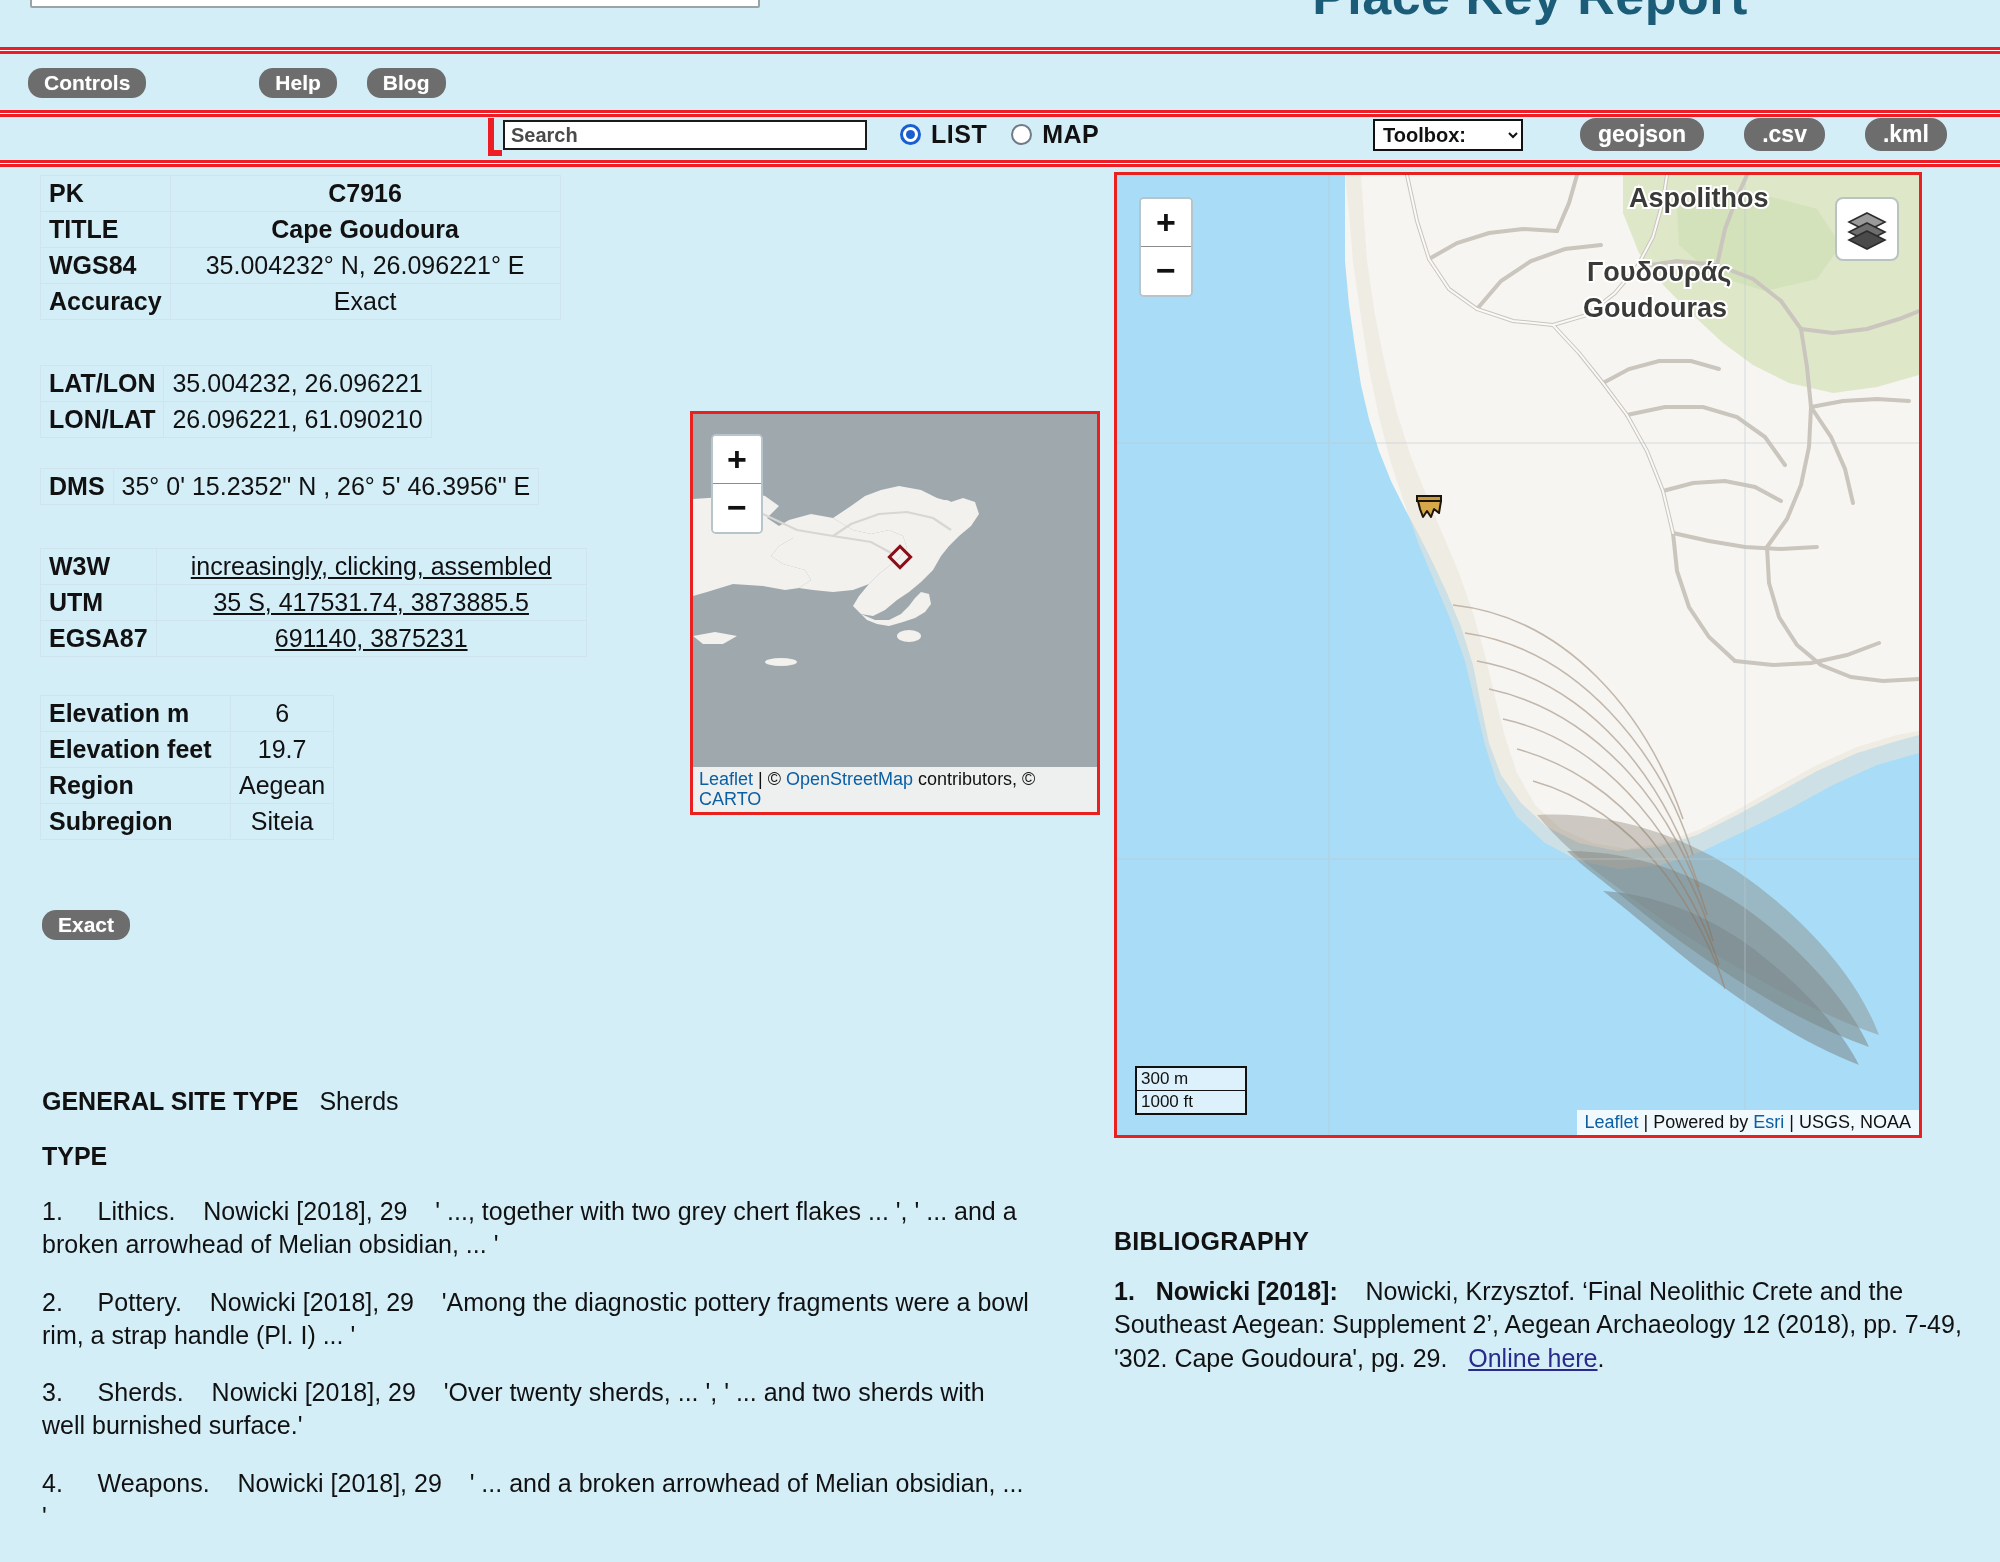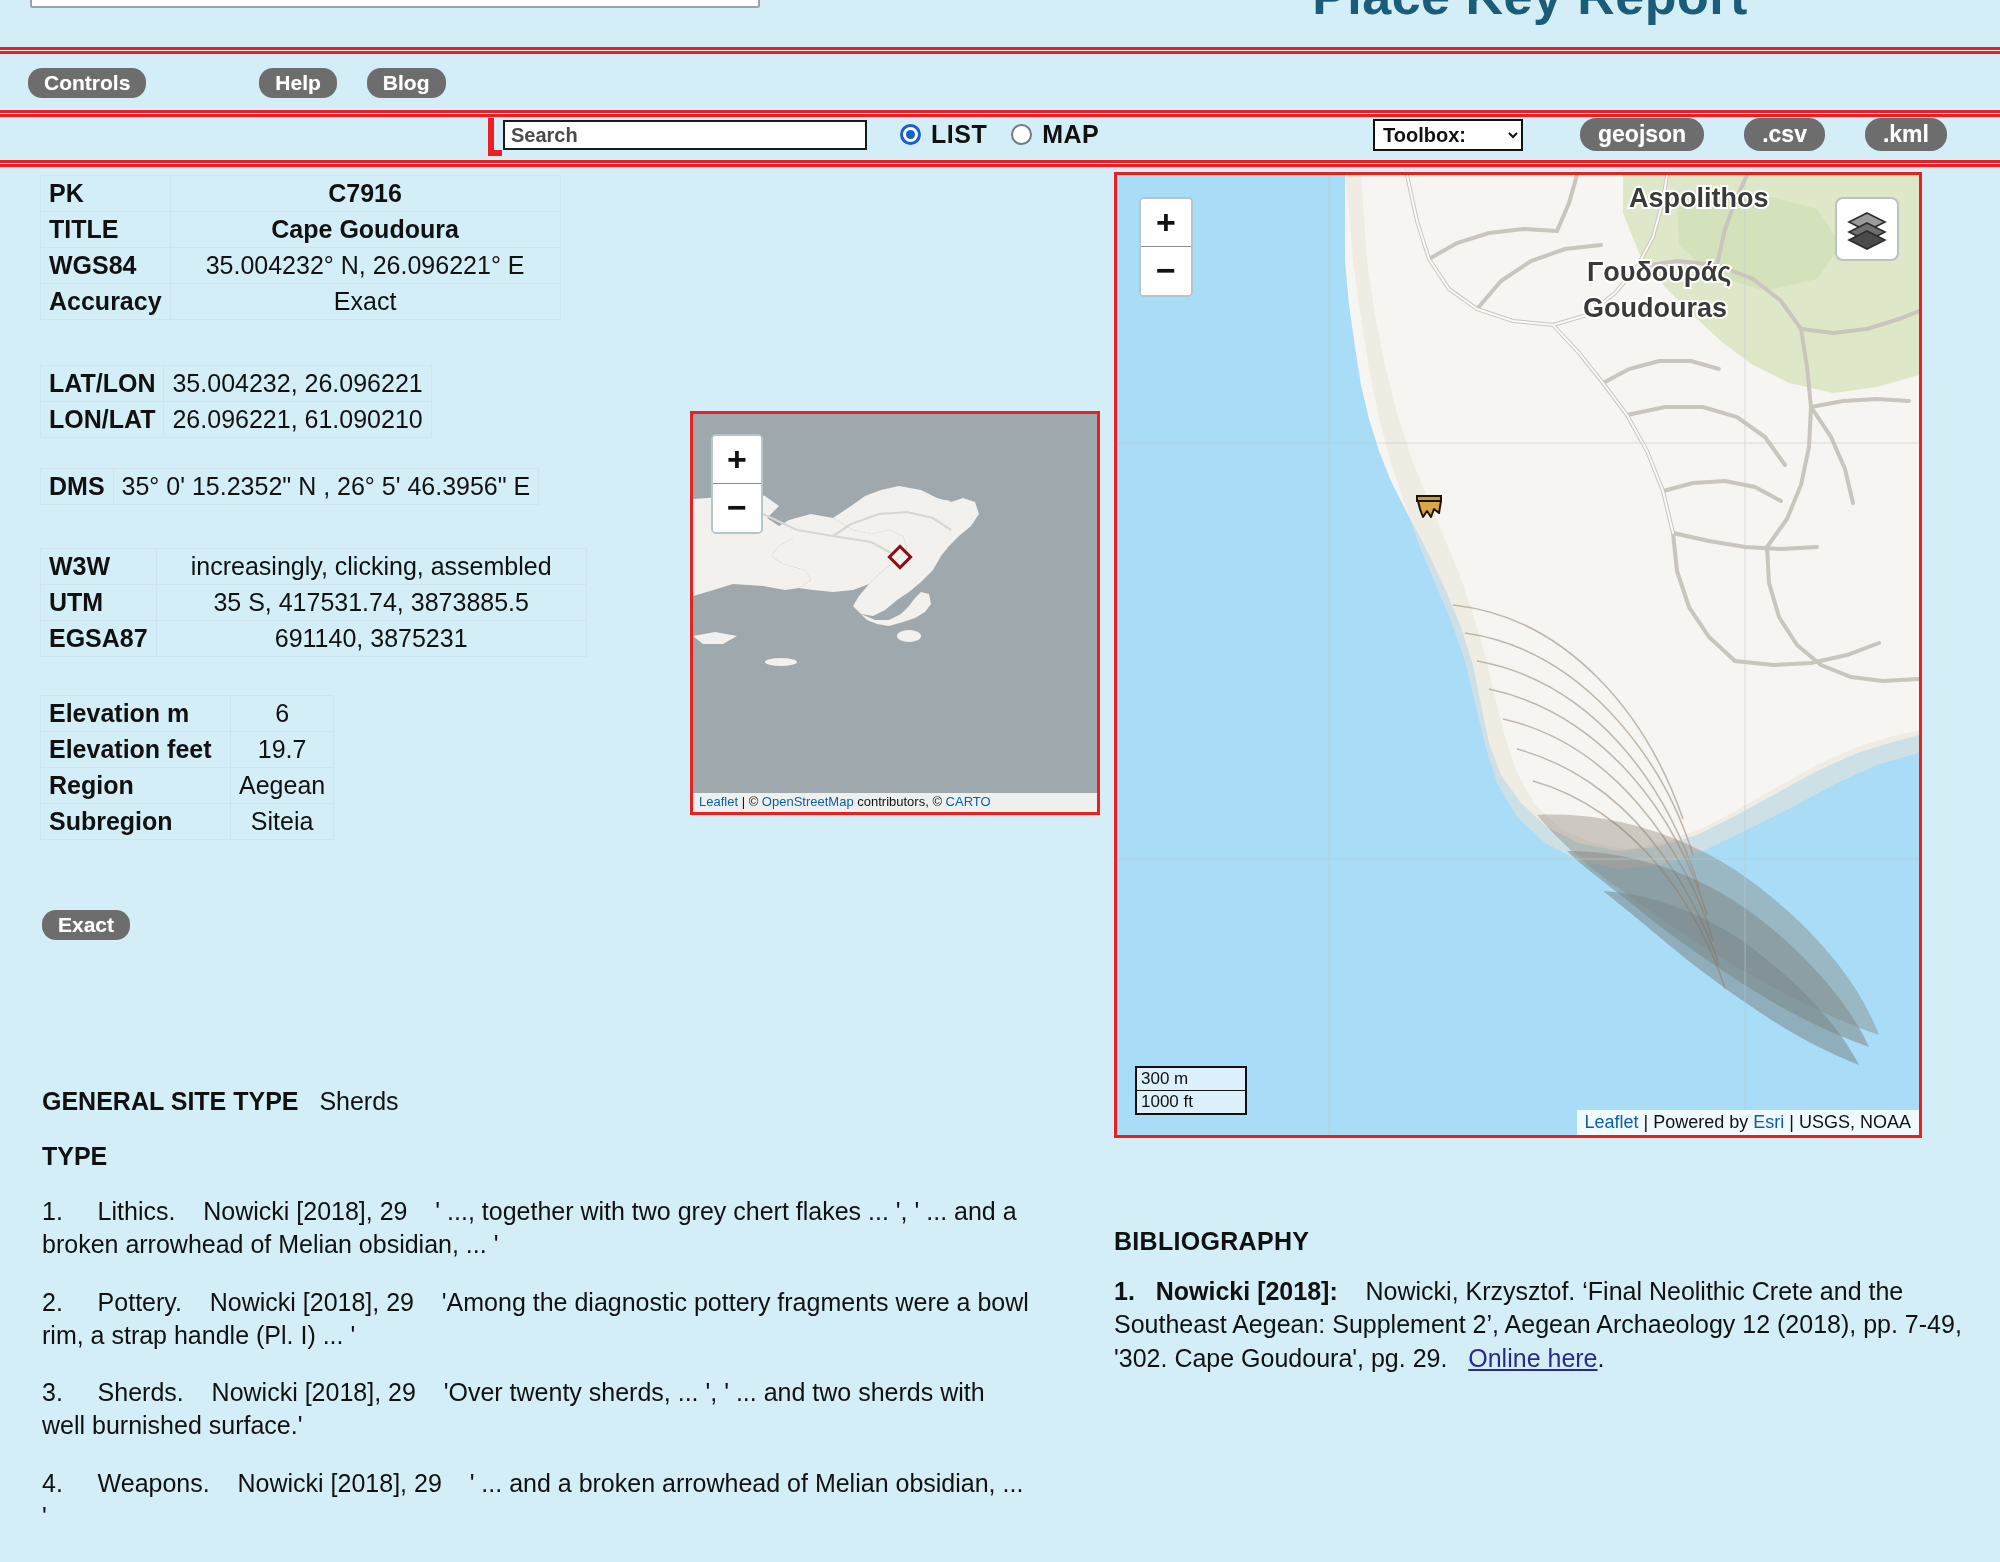--- a/index.html
+++ b/index.html
@@ -165,21 +165,21 @@
   #tbl-main td.v, #tbl-main td.vb { width: 390px; }
 
   #tbl-latlon { left: 40px; top: 365px; }
   #tbl-latlon td.k { width: 122px; }
 
   #tbl-dms { left: 40px; top: 468px; }
   #tbl-dms td.k { width: 66px; }
 
   #tbl-w3w { left: 40px; top: 548px; }
   #tbl-w3w td.k { width: 112px; }
-  #tbl-w3w td.v { width: 430px; }
+  #tbl-w3w td.v { width: 430px; text-decoration: underline; }
 
   #tbl-elev { left: 40px; top: 695px; }
   #tbl-elev td.k { width: 190px; }
   #tbl-elev td.v { width: 72px; }
 
   #ghack-btn { position: absolute; left: 42px; top: 910px; }
 
   
   .mini-map {
     position: absolute;
@@ -208,21 +208,21 @@
     cursor: pointer;
     user-select: none;
   }
   .mini-zoom div:first-child, .main-zoom div:first-child {
     border-bottom: 1px solid #8d8d8d;
   }
   .mini-attrib {
     position: absolute;
     left: 0; right: 0; bottom: 0;
     background: rgba(255,255,255,0.82);
-    font-size: 13px;
+    font-size: 18px;
     color: #111;
     padding: 2px 6px;
     line-height: 1.15;
     z-index: 4;
   }
   .mini-attrib a { color: #0b5fa5; text-decoration: none; }
   .mini-marker {
     position: absolute;
     left: 198px; top: 134px;
     width: 18px; height: 18px;

